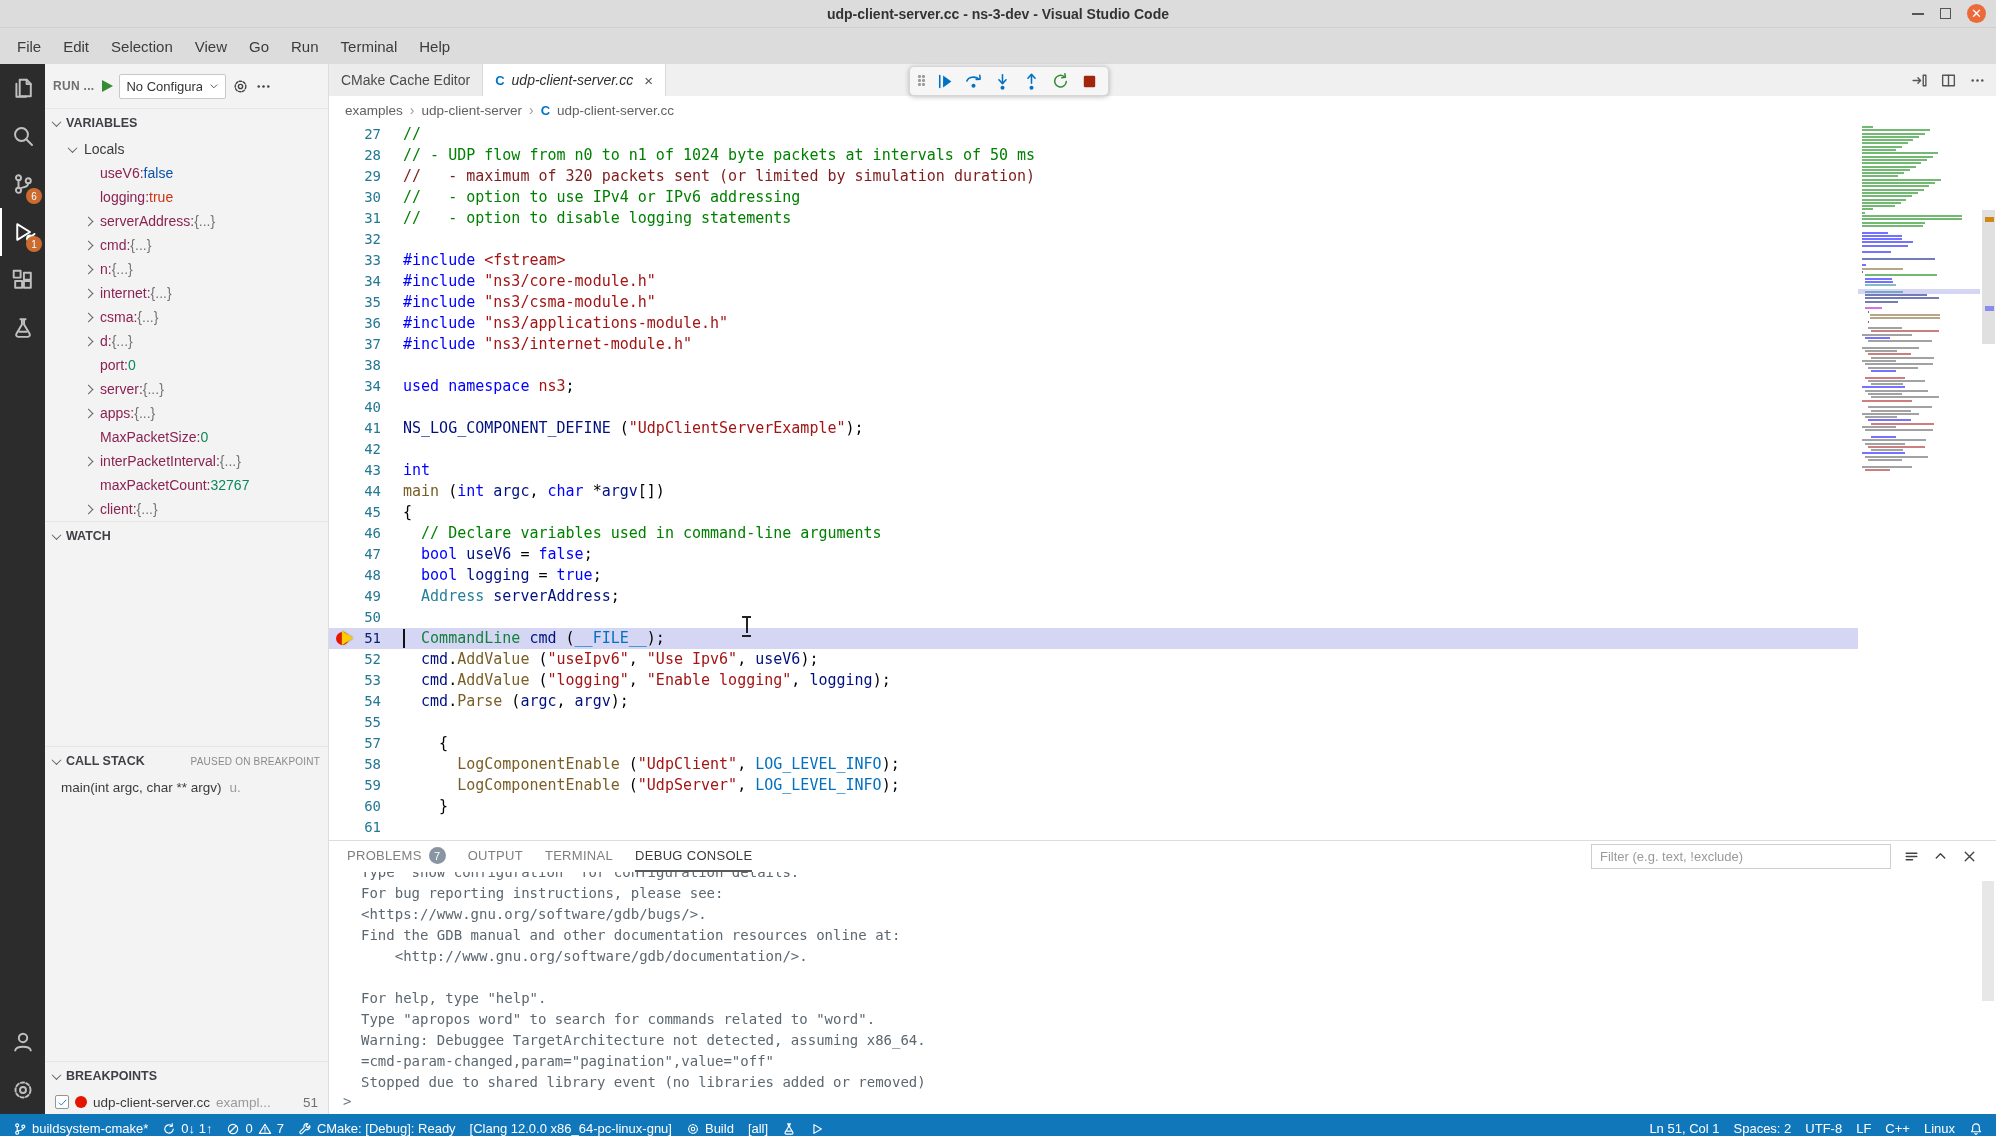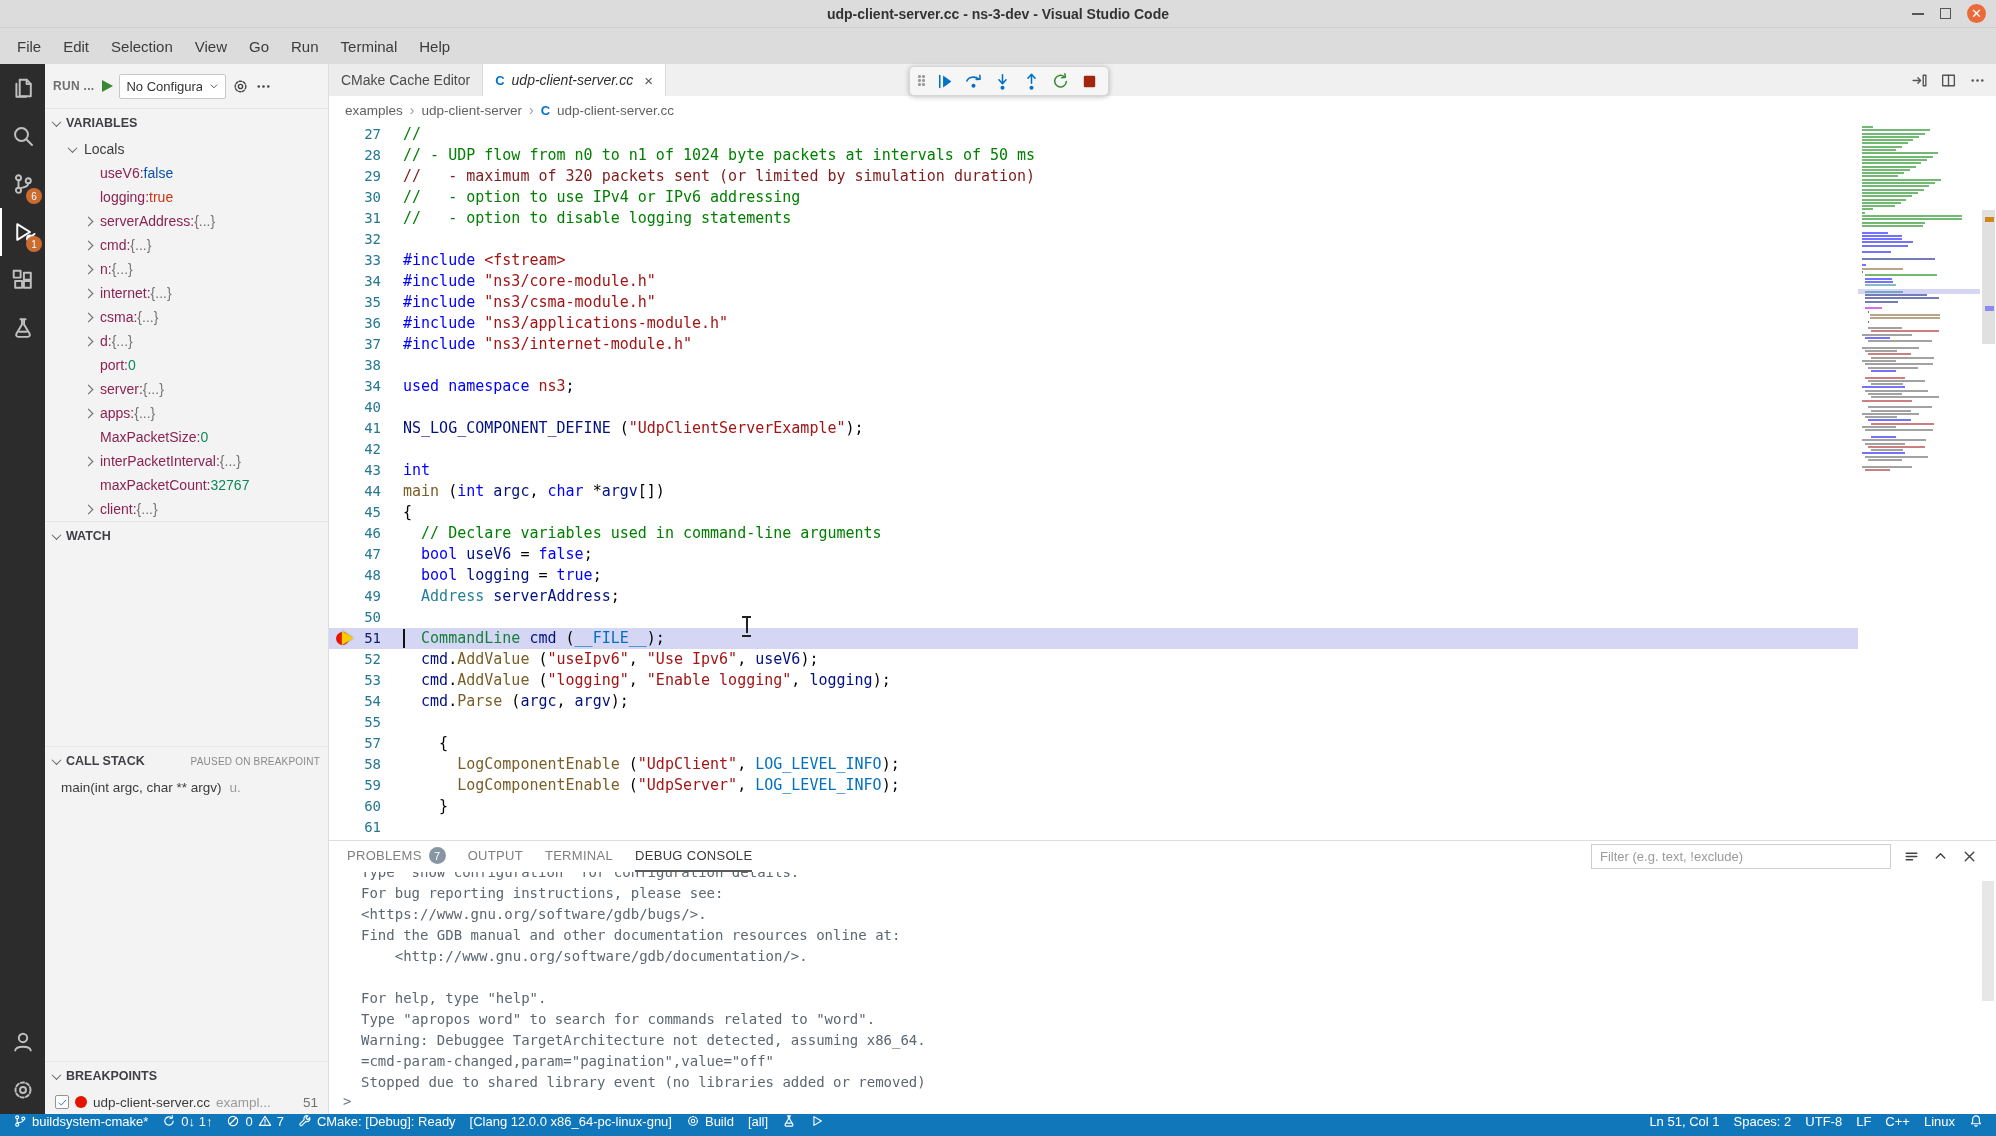--- a/index.html
+++ b/index.html
@@ -109,21 +109,21 @@
   .filter-input { width:300px; height:25px; border:1px solid #cecece; background:#fff; font-size:13px; padding:0 8px; color:#333; outline:none; font-family:"Liberation Sans",sans-serif; }
   .filter-input::placeholder { color:#9a9a9a; }
   .console { flex:1; overflow:hidden; font-family:"DejaVu Sans Mono","Liberation Mono",monospace; font-size:14px; line-height:21px; color:var(--console-fg); padding-left:32px; position:relative; }
   .console-line { height:21px; white-space:pre; }
   .console-line:first-child { margin-top:-10px; }
   .console-prompt { position:absolute; bottom:2px; left:14px; color:#6b7680; font-size:14px; }
   .panel-scrollbar { position:absolute; right:2px; top:40px; width:12px; height:120px; background:rgba(60,60,60,.12); }
 
   
   .statusbar { height:22px; background:var(--sb-bg); color:#fff; display:flex; align-items:center; font-size:13px; padding:0 6px; }
-  .sb-item { display:flex; align-items:flex-start; gap:5px; padding:0 7px; height:100%; white-space:nowrap; }
+  .sb-item { display:flex; align-items:flex-end; gap:5px; padding:0 7px; height:100%; white-space:nowrap; }
   .sb-item svg { width:14px; height:14px; }
   .sb-right { margin-left:auto; display:flex; height:100%; }
 
   svg.icon * { stroke:currentColor; fill:none; stroke-width:1.3; stroke-linecap:round; stroke-linejoin:round; }
   svg.icon .f { fill:currentColor; stroke:none; }
 </style>
 </head>
 <body>
 
 <div class="titlebar">

